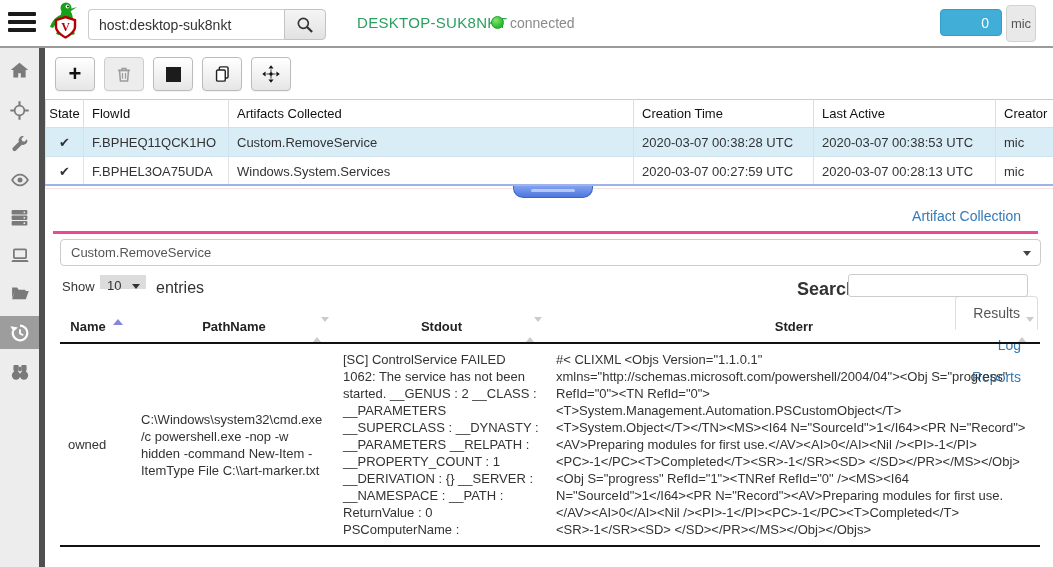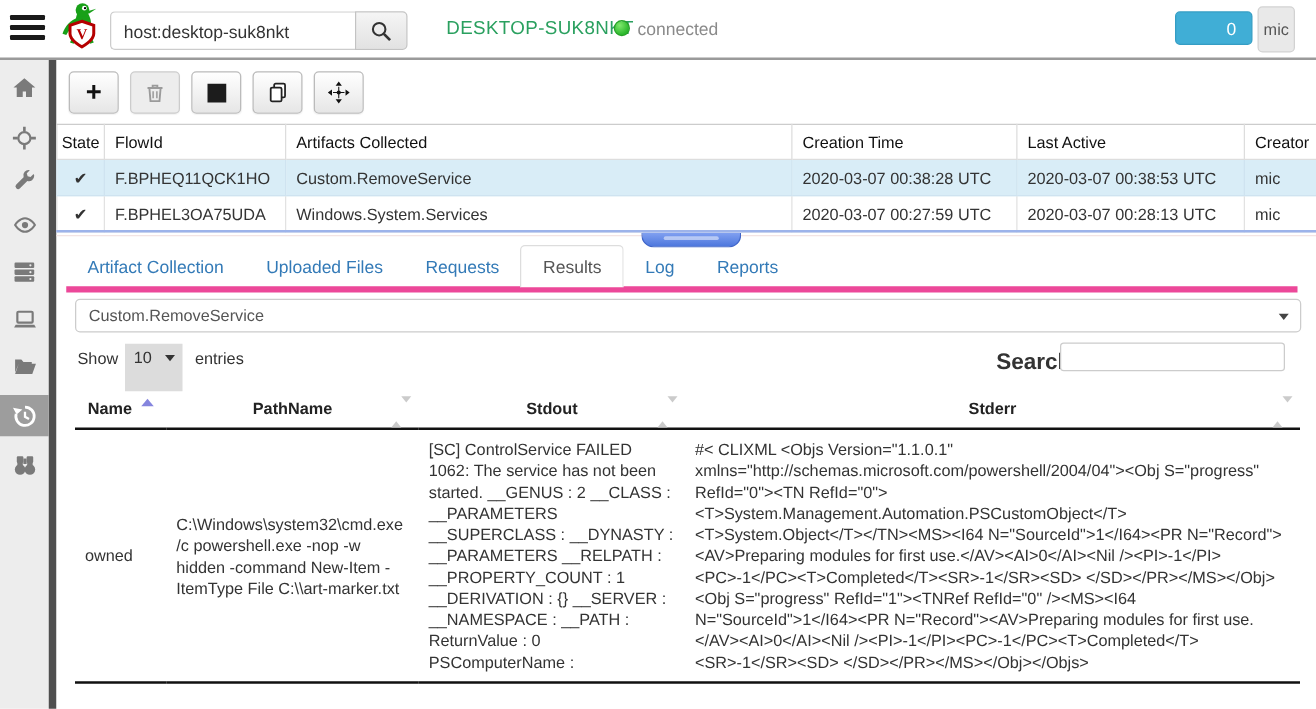--- a/index.html
+++ b/index.html
@@ -35,31 +35,31 @@
   #flows td { border:1px solid #e2e2e2; padding:5px 8px; color:#333; height:29px; }
   #flows tr.selected td { background:#d9edf7; border-color:#cfe3f0; }
   #flows td.state, #flows th.state { text-align:center; padding:5px 2px; }
   .c-state{width:38px;} .c-flowid{width:145px;} .c-artifacts{width:405px;} .c-created{width:180px;} .c-active{width:182px;} .c-creator{width:58px;}
   
   #split-line { position:absolute; left:45px; top:184px; width:1008px; height:2px; background:#9db3ea; }
   #split-line2 { position:absolute; left:45px; top:188px; width:1008px; height:1px; background:#f3e4e4; }
   #split-handle { position:absolute; left:513px; top:186px; width:80px; height:12px; background:linear-gradient(#82a1f1,#4d77dd); border:1px solid #3f64c8; border-top:none; border-radius:0 0 10px 10px; cursor:row-resize; }
   #split-handle div { width:44px; height:3px; background:rgba(255,255,255,.5); border-radius:2px; margin:3px auto 0; }
   
-  #tabs { position:absolute; left:53px; top:200px; width:985px; display:flex; align-items:flex-end; border-bottom:5px solid #ec4899; height:34px; }
+  #tabs { position:absolute; left:53px; top:200px; width:985px; display:flex; align-items:flex-end; border-bottom:3px solid #ec4899; height:34px;flex-direction:column; }
   .tab { padding:8px 17px; font-size:14px; color:#337ab7; cursor:pointer; white-space:nowrap; }
   .tab.active { color:#555; background:#fff; border:1px solid #ddd; border-bottom:1px solid #fff; border-radius:4px 4px 0 0; margin-bottom:-1px; }
   
   #artifact-select { position:absolute; left:60px; top:239px; width:981px; height:27px; border:1px solid #ccc; border-radius:4px; font-size:13px; color:#555; line-height:25px; padding-left:10px; background:#fff; cursor:pointer; }
   #artifact-select .caret { position:absolute; right:9px; top:11px; width:0; height:0; border-left:4px solid transparent; border-right:4px solid transparent; border-top:5px solid #444; }
   
   #show-label { position:absolute; left:62px; top:279px; font-size:13px; color:#333; }
-  #page-size { position:absolute; left:100px; top:275px; width:46px; height:38px; background:#dcdcdc; font-size:13px; color:#333; padding:3px 0 10px 7px; cursor:pointer; }
+  #page-size { position:absolute; left:100px; top:275px; width:46px; height:14px; background:#dcdcdc; font-size:13px; color:#333; padding:3px 0 10px 7px; cursor:pointer; }
   #page-size .caret { position:absolute; right:6px; top:9px; width:0; height:0; border-left:4px solid transparent; border-right:4px solid transparent; border-top:5px solid #333; }
-  #entries-label { position:absolute; left:156px; top:279px; font-size:13px; color:#333; }
+  #entries-label { position:absolute; left:156px; top:279px; font-size:16px; color:#333; }
   #search-label { position:absolute; left:797px; top:279px; font-size:18px; color:#333;font-weight:bold; }
   #results-search { position:absolute; left:848px; top:274px; width:180px; height:23px; border:1px solid #ccc; border-radius:3px; padding:0 6px; font-size:13px; font-family:inherit; }
   
   #results { position:absolute; left:60px; top:311px; width:980px; border-collapse:collapse; table-layout:fixed; font-size:13px; }
   #results th { text-align:center; font-weight:bold; color:#222; padding:8px 8px; border-bottom:2px solid #111; position:relative; cursor:pointer; }
   #results td { padding:7px 8px; color:#333; vertical-align:middle; line-height:17px; white-space:pre-wrap; word-wrap:break-word; border-bottom:2px solid #111; }
   .r-name{width:73px;} .r-path{width:202px;} .r-stdout{width:213px;} .r-stderr{width:492px;}
   .sorts { position:absolute; right:6px; top:11px; }
   .tri-up { width:0; height:0; border-left:4px solid transparent; border-right:4px solid transparent; border-bottom:5px solid #cbcbcb; }
   .tri-down { width:0; height:0; border-left:4px solid transparent; border-right:4px solid transparent; border-top:5px solid #cbcbcb; margin-top:2px; }

